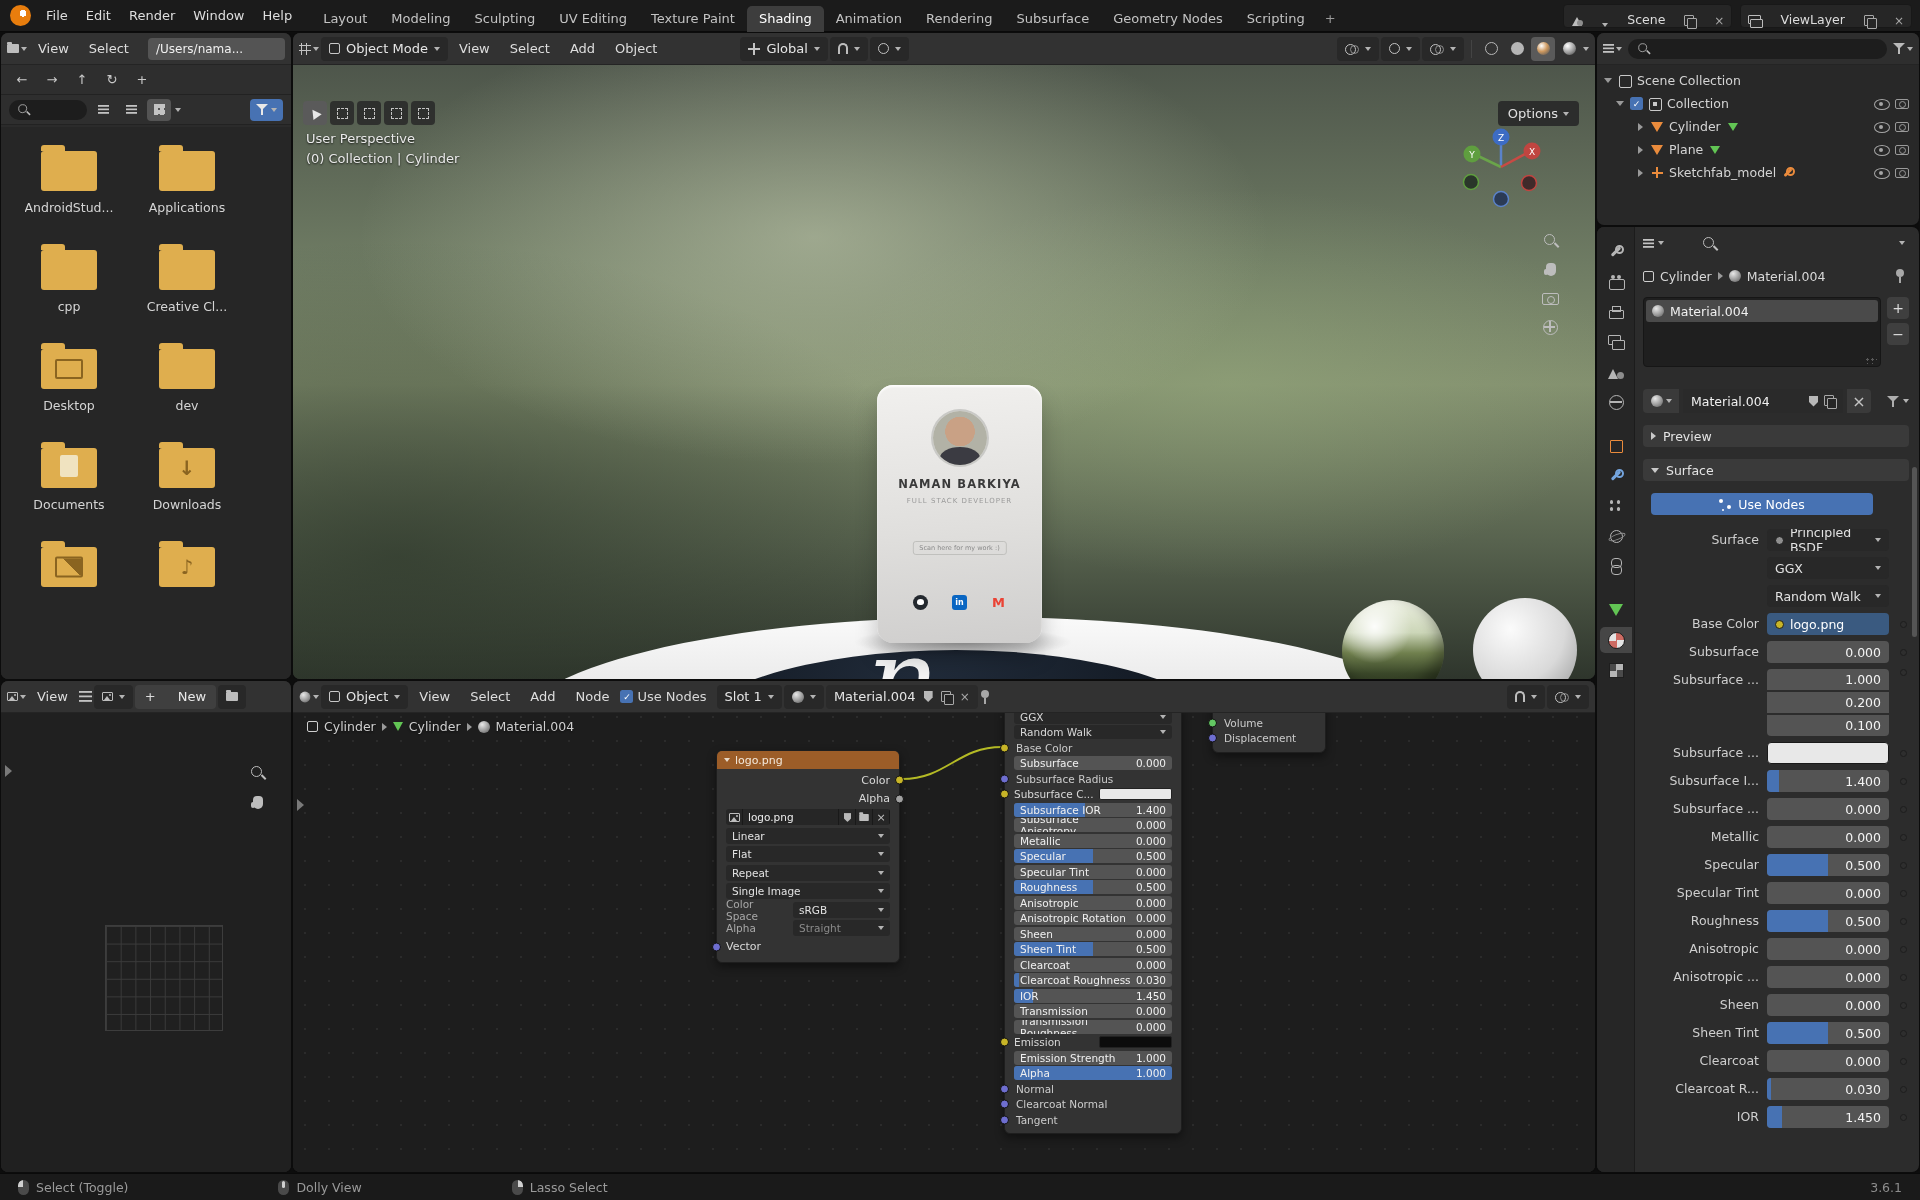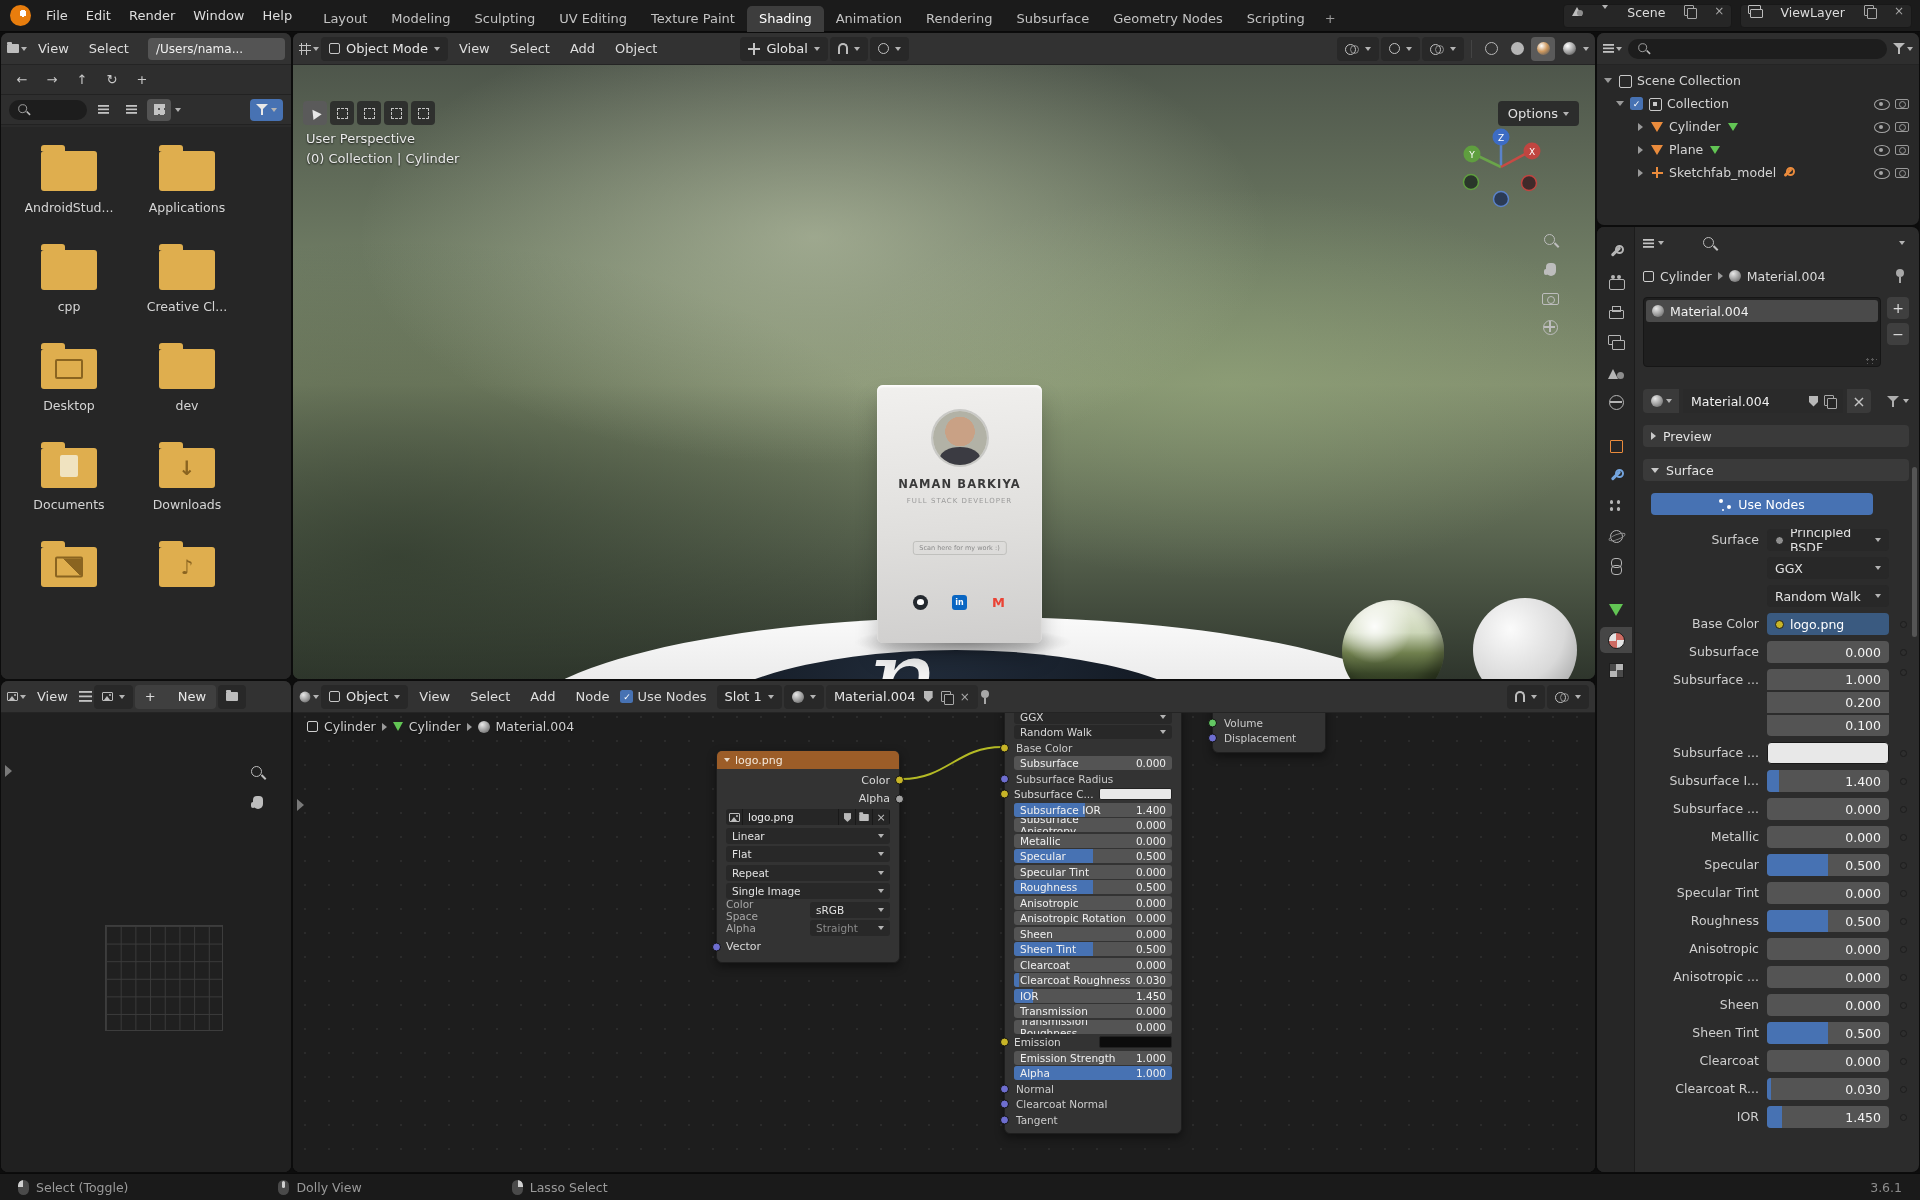--- a/index.html
+++ b/index.html
@@ -12,21 +12,21 @@
 .spacer{flex:1}
 .sep{width:1px;height:18px;background:#444;margin:0 5px;flex:none}
 
 #topbar{position:absolute;left:0;top:0;width:1920px;height:32px;background:#1b1b1b;display:flex;align-items:center;padding:0 8px;border-bottom:1px solid #0a0a0a;z-index:20}
 .blogo{width:21px;height:21px;border-radius:50%;background:radial-gradient(circle at 62% 40%,#ffffff 0 18%,#e87d0d 19%);margin:0 6px 0 2px;flex:none}
 #tabs{display:flex;align-items:flex-end;height:32px;margin-left:10px}
 .tab{padding:0 12px;height:26px;display:flex;align-items:center;font-size:13px;color:#c3c3c3;border-radius:5px 5px 0 0;white-space:nowrap}
 .tab.active{background:#3d3d3d;color:#ffffff}
 .tab.plus{color:#9a9a9a;padding:0 8px}
 #topbar-right{margin-left:auto;display:flex;gap:8px;align-items:center}
-.pill{display:flex;align-items:flex-start;gap:19px;background:#262626;border:1px solid #181818;border-radius:4px;height:24px;padding:0 7px;font-size:12.5px;color:#dcdcdc}
+.pill{display:flex;align-items:flex-end;gap:19px;background:#262626;border:1px solid #181818;border-radius:4px;height:24px;padding:0 7px;font-size:12.5px;color:#dcdcdc}
 .ic-scene{width:12px;height:12px;position:relative}
 .ic-scene::before{content:'';position:absolute;left:1px;bottom:1px;border-left:5px solid transparent;border-right:5px solid transparent;border-bottom:9px solid #bdbdbd}
 .ic-scene::after{content:'';position:absolute;right:0;bottom:1px;width:6px;height:6px;border-radius:50%;background:#8d8d8d}
 .ic-layers{width:13px;height:12px;position:relative}
 .ic-layers::before,.ic-layers::after{content:'';position:absolute;width:11px;height:7px;border:1.3px solid #bdbdbd;border-radius:1px}
 .ic-layers::before{left:0;top:0}.ic-layers::after{left:2px;top:4px;background:#2a2a2a}
 .ic-copy{width:11px;height:12px;position:relative}
 .ic-copy::before,.ic-copy::after{content:'';position:absolute;width:8px;height:9px;border:1.2px solid #a8a8a8;border-radius:1px}
 .ic-copy::before{left:0;top:0}.ic-copy::after{left:3px;top:3px;background:#262626}
 .xglyph{color:#a8a8a8;font-size:12px;line-height:1}
@@ -105,21 +105,21 @@
 
 #vscene{position:absolute;left:0;top:32px;right:0;bottom:0;overflow:hidden;background:
  radial-gradient(ellipse 700px 350px at 40% 28%,rgba(200,208,180,.55),transparent 65%),
  radial-gradient(ellipse 600px 300px at 72% 52%,rgba(150,170,125,.45),transparent 65%),
  radial-gradient(ellipse 800px 450px at 8% 80%,rgba(45,55,42,.7),transparent 70%),
  linear-gradient(180deg,#4e564b 0%,#6e7b63 32%,#83906f 52%,#57624e 78%,#2e352c 100%)}
 .platform{position:absolute;left:219px;top:552px;width:938px;height:230px;border-radius:50%;background:linear-gradient(180deg,#fafafa,#d2d2d2 75%)}
 .darkdisc{position:absolute;left:393px;top:585px;width:540px;height:175px;border-radius:50%;background:radial-gradient(circle at 45% 35%,#222d3c,#131a24 75%)}
 .nletter{position:absolute;left:574px;top:558px;font-family:"DejaVu Serif",serif;font-style:italic;font-size:112px;color:#f4f4f4;line-height:1}
 .cardshadow{position:absolute;left:560px;top:562px;width:220px;height:30px;border-radius:50%;background:radial-gradient(rgba(0,0,0,.32),transparent 70%)}
-.card{position:absolute;left:584px;top:320px;width:165px;height:258px;border-radius:6px;background:linear-gradient(175deg,#f1f0ee 0%,#e0dfdd 55%,#cfcecd 100%);box-shadow:0 14px 22px rgba(0,0,0,.22),inset 0 2px 2px rgba(255,255,255,.85)}
+.card{position:absolute;left:584px;top:320px;width:165px;height:258px;border-radius:16px;background:linear-gradient(175deg,#f1f0ee 0%,#e0dfdd 55%,#cfcecd 100%);box-shadow:0 14px 22px rgba(0,0,0,.22),inset 0 2px 2px rgba(255,255,255,.85)}
 .avatar{position:absolute;left:50%;top:26px;transform:translateX(-50%);width:54px;height:54px;border-radius:50%;background:radial-gradient(circle at 50% 38%,#c9a185 0 34%,#b2b2a6 35%);overflow:hidden;box-shadow:0 0 0 2px #c9c9c6}
 .avatar::after{content:'';position:absolute;left:50%;bottom:-4px;transform:translateX(-50%);width:40px;height:22px;border-radius:50% 50% 0 0;background:#3b3b42}
 .cname{position:absolute;left:0;right:0;top:92px;text-align:center;font-size:11.5px;font-weight:bold;letter-spacing:1.1px;color:#3a3a3a}
 .ctitle{position:absolute;left:0;right:0;top:112px;text-align:center;font-size:7px;letter-spacing:1px;color:#9a9a9a}
 .cnote{position:absolute;left:50%;top:156px;transform:translateX(-50%);font-size:6.5px;color:#8a8a8a;border:1px solid #c0c0bd;border-radius:3px;padding:2px 6px;white-space:nowrap}
 .csocial{position:absolute;left:0;right:0;top:210px;display:flex;justify-content:center;gap:24px}
 .sgit{width:15px;height:15px;border-radius:50%;background:#24292f;position:relative}
 .sgit::before{content:'';position:absolute;left:4px;top:4px;width:7px;height:6px;border-radius:50% 50% 40% 40%;background:#fff}
 .sli{width:15px;height:15px;border-radius:3px;background:#0a66c2;color:#fff;font-size:8px;font-weight:bold;display:flex;align-items:center;justify-content:center}
 .sli::before{content:'in'}
@@ -152,21 +152,21 @@
 .sock{position:absolute;width:9px;height:9px;border:1px solid #111;border-radius:50%;top:50%;transform:translateY(-50%);z-index:4}
 .skl{left:-14px}.skr{right:-14px}
 .sk-y{background:#c8b527}.sk-g{background:#a1a1a1}.sk-v{background:#6e6ed0}.sk-gr{background:#63c763}
 .seg{display:flex;background:#262626;border-radius:3px;overflow:hidden;height:16px;width:100%;align-items:center}
 .segbox{width:17px;height:100%;display:flex;align-items:center;justify-content:center;border-right:1px solid #191919}
 .segname{flex:1;font-size:10.5px;color:#ececec;padding:0 5px;border-right:1px solid #191919;height:100%;display:flex;align-items:center}
 .xch{color:#bdbdbd;font-size:11px}
 .xch::before{content:'×'}
 .ndd{background:#282828;border-radius:3px;display:flex;align-items:center;justify-content:space-between;padding:0 6px;height:16px;font-size:10.5px;color:#e2e2e2;width:100%}
 .ndd.dis{color:#8a8a8a}
-.irow.split{gap:22px}
+.irow.split{gap:5px}
 .slab{width:62px;color:#a8a8a8;font-size:10.5px;flex:none}
 .irow.split .ndd{flex:1;width:auto}
 #bsdf-rows{padding-top:2px}
 .brow{position:relative;height:14px;margin:1.5px 9px;display:flex;align-items:center;font-size:10.5px;color:#d8d8d8;border-radius:3px;overflow:visible}
 .bdd{background:#282828;padding:0 6px;justify-content:space-between}
 .bnum{background:#545454;overflow:hidden}
 .blab{padding-left:6px;z-index:1;color:#f0f0f0}
 .bval{margin-left:auto;padding-right:6px;z-index:1;color:#f0f0f0}
 .bfill{position:absolute;left:0;top:0;bottom:0;background:#4772b3}
 .bpl .blab2{padding-left:2px;color:#cccccc}

